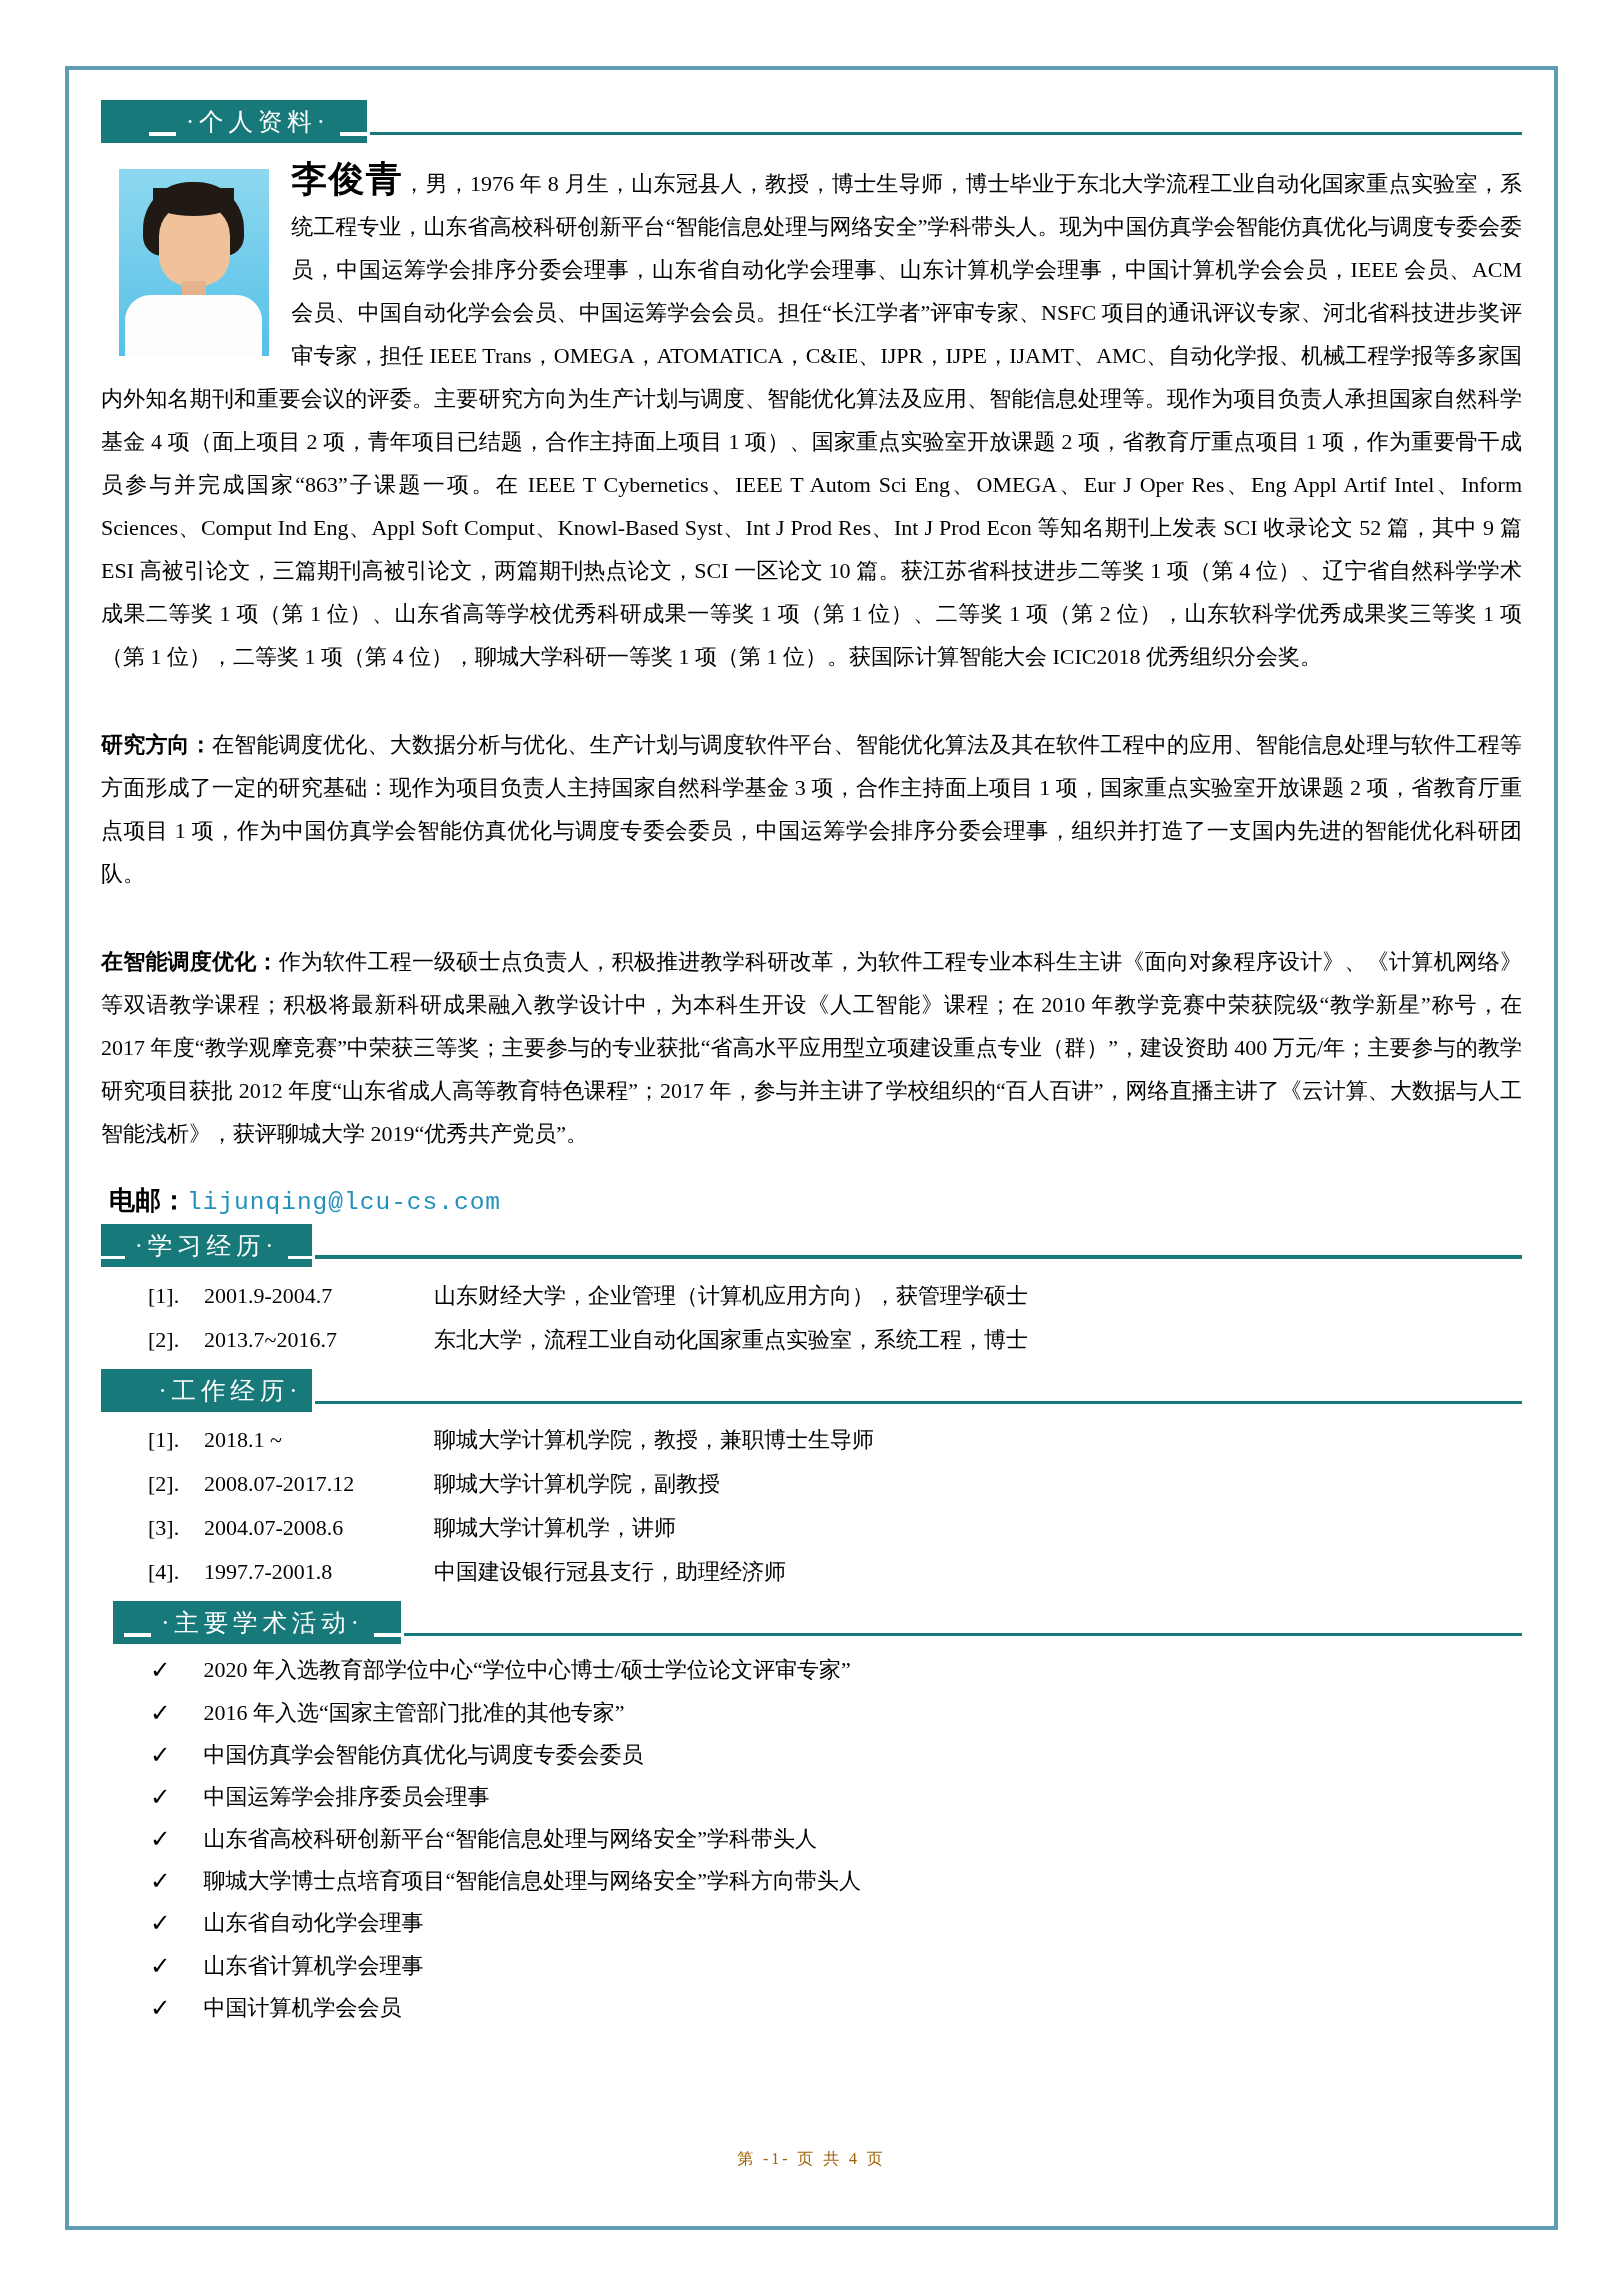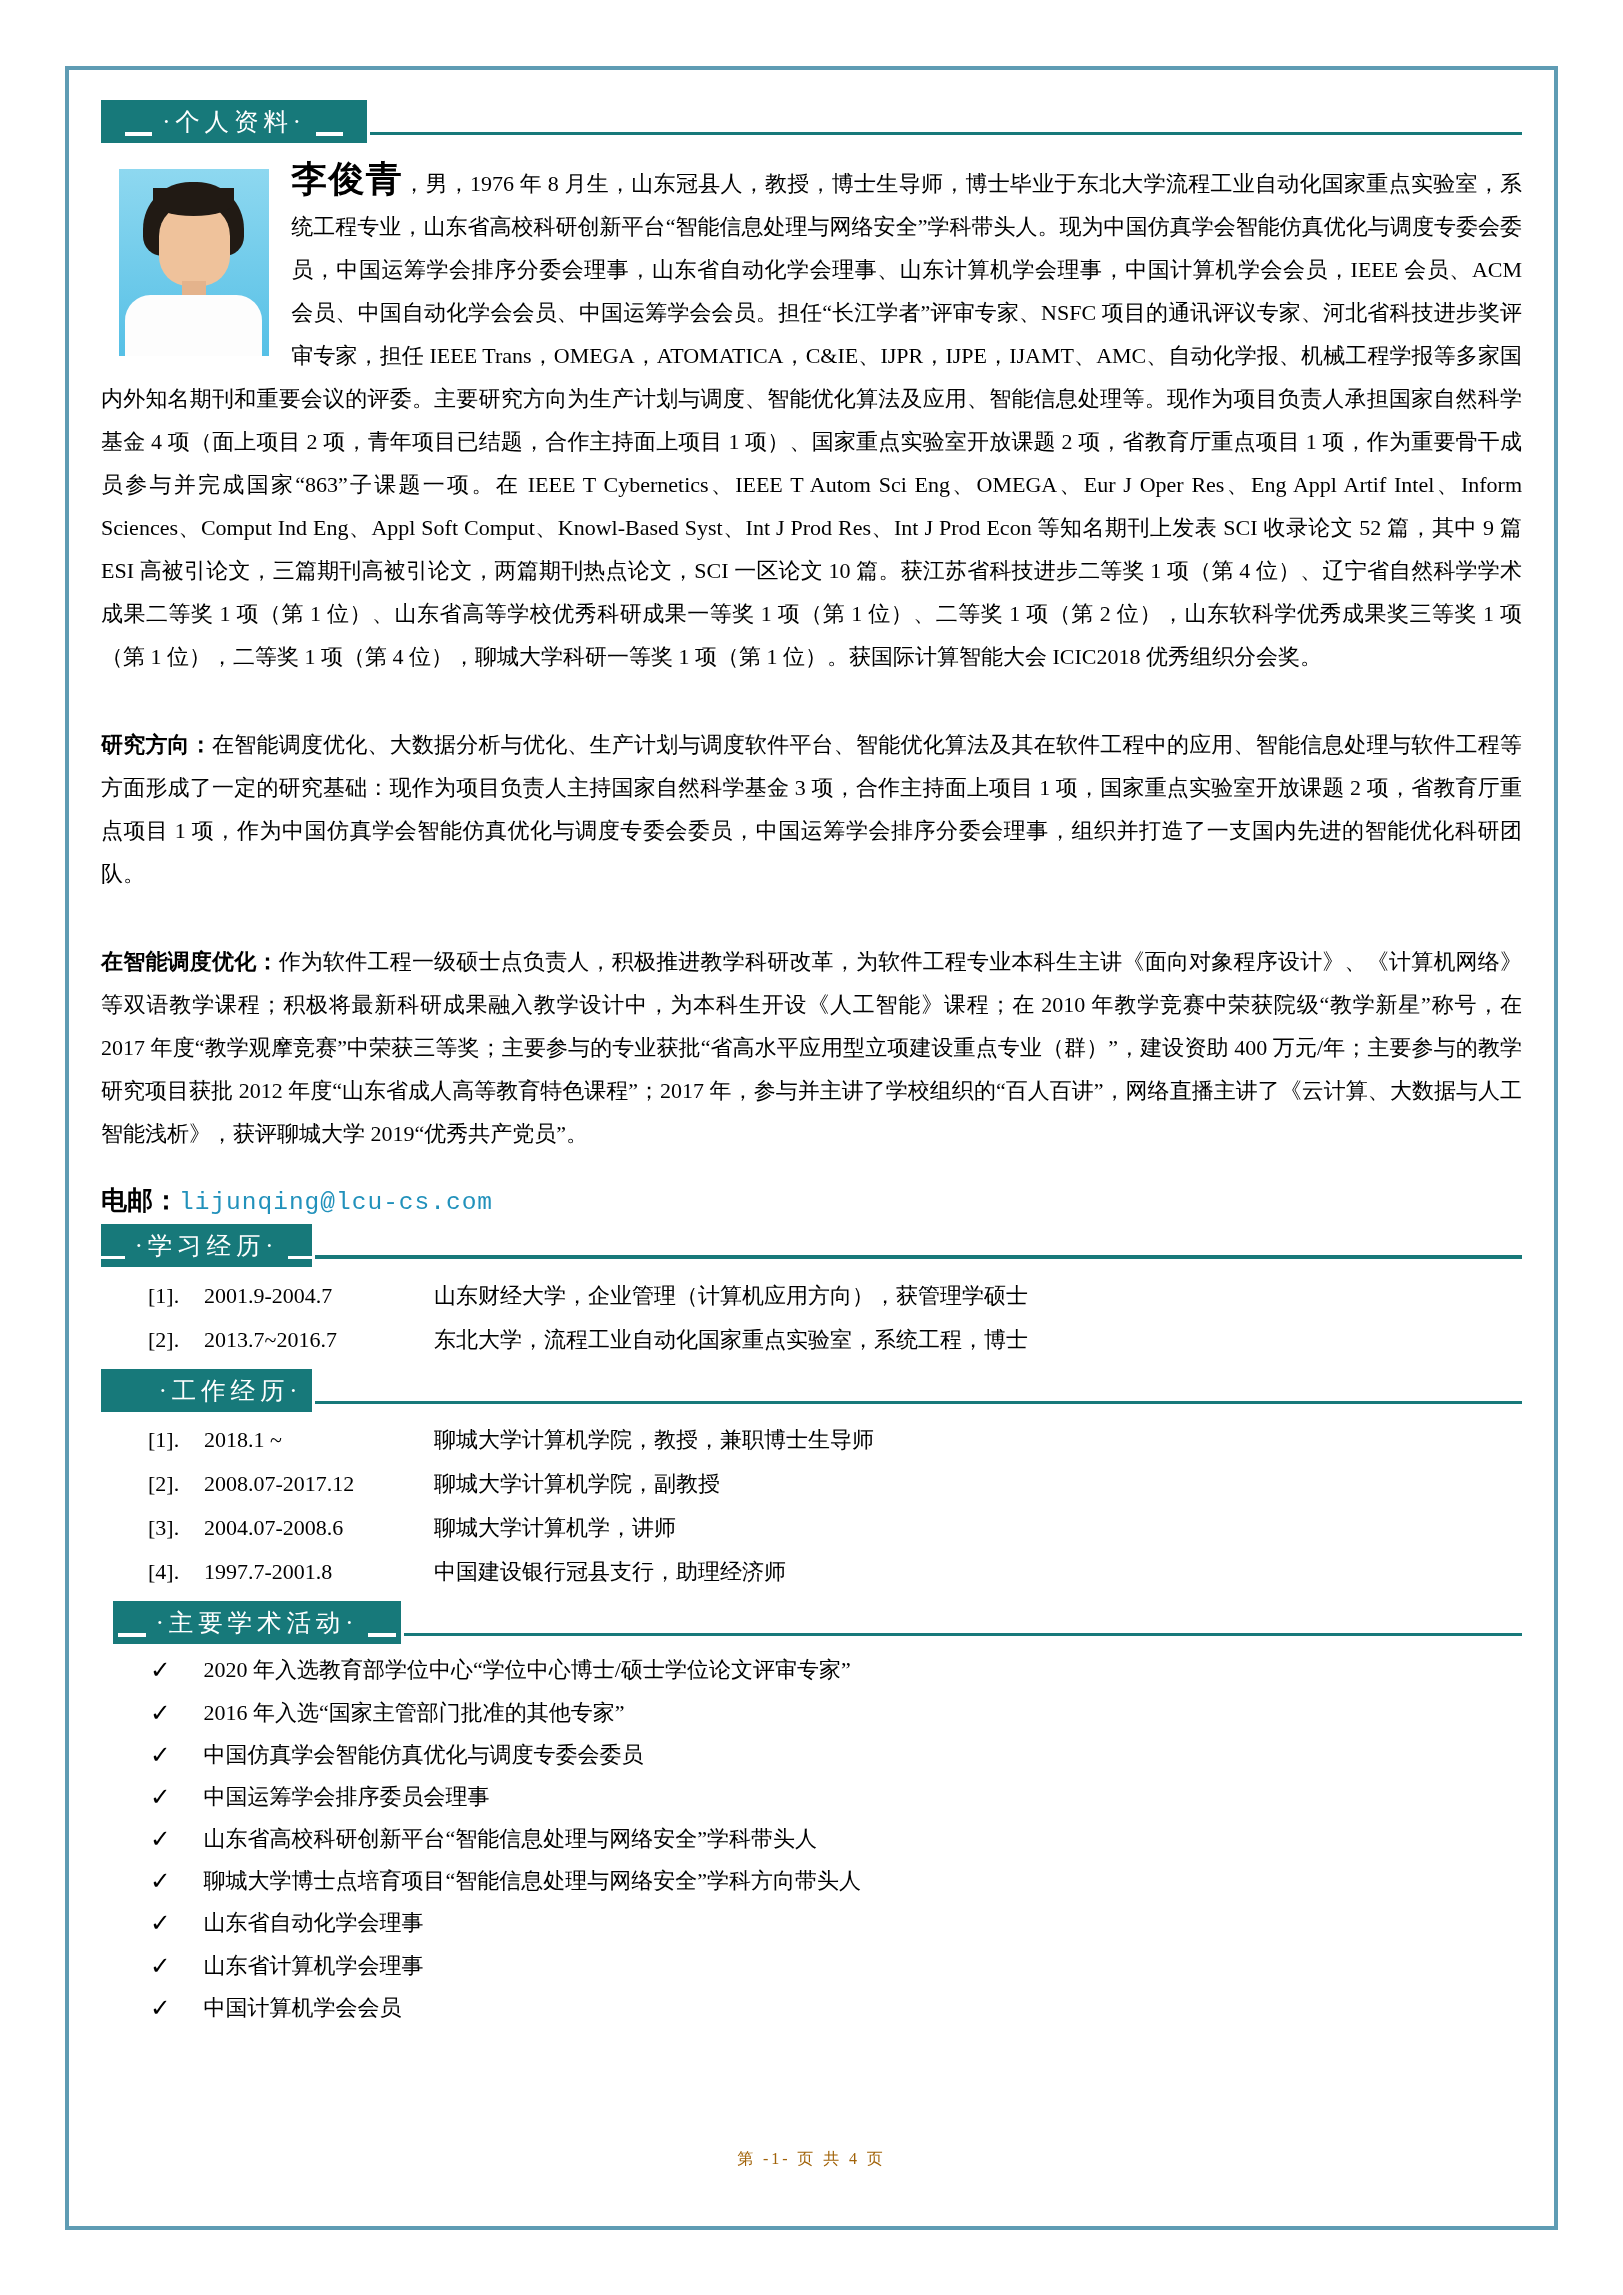--- a/index.html
+++ b/index.html
@@ -11,21 +11,21 @@
     width:1493px; height:2164px;
     border:4.4px solid #5f9cb4;
     background:#fff;
   }
   .content { padding:30px 32px 0 32px; }
 
   
   .section-head { display:flex; align-items:flex-end; }
   .banner {
     background:#17797a; color:#fff;
-    height:43px; display:flex; align-items:center; justify-content:center;
+    height:43px; display:flex; align-items:center; justify-content:flex-end;
     font-size:24.5px; letter-spacing:4.9px; white-space:nowrap;
   }
   .banner::before, .banner::after {
     content:""; display:block; width:27.5px; height:3.4px; background:#ffffff;
     align-self:flex-end; margin-bottom:7.4px;
   }
   .banner::before { margin-right:9.8px; }
   .banner::after  { margin-left:9.8px; }
   .banner-personal { width:266px; }
   .banner-edu      { width:211px; }
@@ -59,21 +59,21 @@
     position:absolute; left:34px; top:19.6px; width:81px; height:27.5px;
     background:#211a14; border-radius:0 0 50% 50%;
   }
   .photo .neck { position:absolute; left:63px; top:112px; width:24.5px; height:19.6px; background:#e4b38c; }
   .photo .shirt {
     position:absolute; left:6.4px; top:126px; width:137px; height:61px;
     background:#fdfdfd; border-radius:25.5px 25.5px 0 0;
   }
 
   
-  .email-row { margin-top:28.5px; font-size:26px; line-height:34px; }
+  .email-row { margin-top:28.5px; font-size:26px; line-height:34px;margin-left:8px; }
   .email-row .lab { font-weight:bold; }
   .email-row .val {
     font-family:"Liberation Mono","DejaVu Sans Mono",monospace;
     color:#2191bb; font-size:24.5px; letter-spacing:1px;
   }
 
   
   .rows { margin-left:47px; }
   .rows-edu  { margin-top:14.7px; }
   .rows-work { margin-top:12.3px; }

